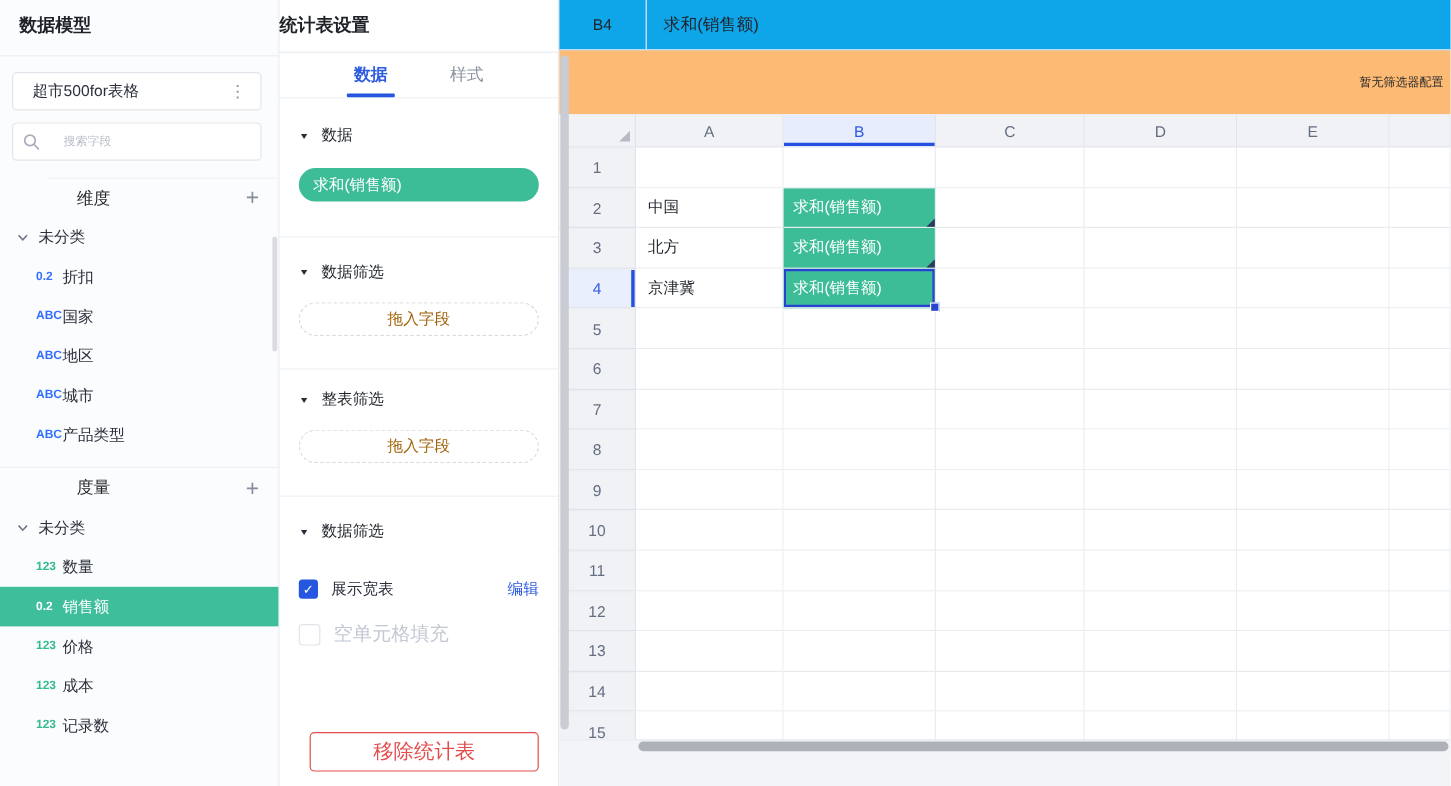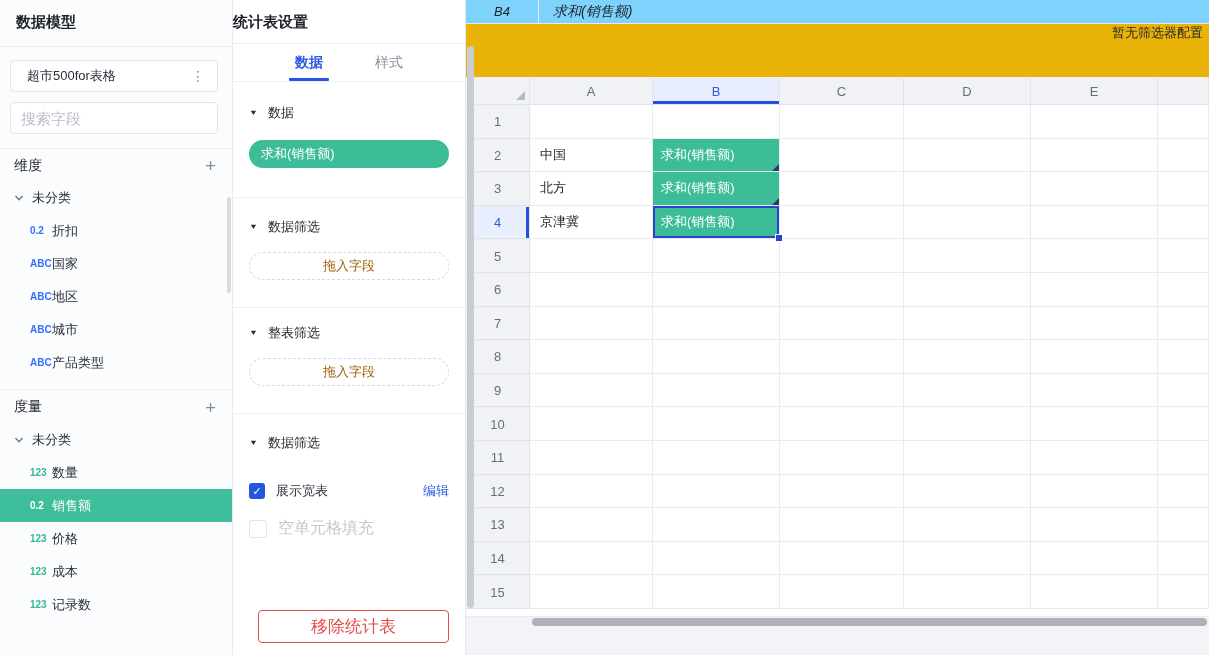--- a/index.html
+++ b/index.html
@@ -14,26 +14,26 @@
   .sb-header { height:47px; line-height:44px; padding-left:16px;
     font-size:15px; font-weight:600; border-bottom:1px solid #ebedf1; }
   .dataset-box { margin:13px 14px 0 10px; height:32px; background:#fff;
     border:1px solid #e3e5ea; border-radius:4px; display:flex;
     align-items:center; padding:0 8px 0 16px; cursor:pointer; }
   .dataset-box .val { flex:1; font-size:13px; color:#2a2f3a; }
   .kebab { color:#8a919f; font-size:14px; padding:0 4px; }
   .search-box { margin:10px 14px 0 10px; height:32px; background:#fff;
     border:1px solid #e3e5ea; border-radius:4px; display:flex;
     align-items:center; padding:0 8px; }
-  .search-box input { border:none; outline:none; flex:1; font-size:15px;
-    color:#2a2f3a; background:transparent; margin-left:2px;
+  .search-box input { border:none; outline:none; flex:1; font-size:10px;
+    color:#2a2f3a; background:transparent; margin-left:20px;
     font-family:inherit; }
   .search-box input::placeholder { color:#b9bec8; }
   .sb-section-head { display:flex; align-items:center; height:34px;
-    padding:0 12px 0 14px; font-size:14px; color:#1f2329; }
+    padding:0 12px 0 24px; font-size:14px; color:#1f2329;margin-left:40px; }
   .sb-section-head.first { margin-top:14px; border-top:1px solid #eef0f3; }
   .sb-section-head .plus { margin-left:auto; color:#868d9c; font-size:19px;
     font-weight:300; cursor:pointer; line-height:1; padding:0 4px; }
   .group-row { display:flex; align-items:center; height:32px;
     padding-left:14px; font-size:13px; color:#2a2f3a; cursor:pointer; }
   .group-row svg { margin-right:8px; }
   .field-item { display:flex; align-items:center; height:33px;
     padding-left:30px; font-size:13px; color:#2a2f3a; cursor:pointer; }
   .field-item .ficon { width:22px; font-size:10px; font-weight:700;
     letter-spacing:0; }
@@ -85,30 +85,30 @@
   .edit-link { margin-left:auto; color:#2e5be0; font-size:13px;
     cursor:pointer; }
   .remove-btn { position:absolute; left:25px; right:16px; bottom:12px;
     height:33px; background:#fff; border:1px solid #e34d4d; border-radius:4px;
     color:#e34d4d; font-size:17px; display:flex; align-items:center;
     justify-content:center; cursor:pointer; }
 
   
   .sheet { flex:1; height:655px; position:relative; background:#fff;
     overflow:hidden; }
-  .formula-bar { height:24px; display:flex; align-items:stretch;
-    border-bottom:1px solid #e8eaef; background:#7dd3fc;font-style:italic; }
+  .formula-bar { height:42px; display:flex; align-items:stretch;
+    border-bottom:1px solid #e8eaef; background:#0ea5e9; }
   .cellref { width:73px; display:flex; align-items:center;
     justify-content:center; font-size:13px; color:#1f2329;
     border-right:1px solid #e8eaef; }
   .formula { display:flex; align-items:center; padding-left:14px;
     font-size:14px; color:#1f2329; flex:1; }
-  .filter-bar { height:53px; display:flex; align-items:flex-start;
-    justify-content:flex-end; padding-right:6px; background:#eab308;
-    font-size:13px; color:#1f2329; }
+  .filter-bar { height:53px; display:flex; align-items:center;
+    justify-content:flex-end; padding-right:6px; background:#fdba74;
+    font-size:10px; color:#1f2329; }
   .grid { display:grid; grid-template-columns:64px 123px 127px 124px 127px 127px 51px;
     grid-auto-rows:33.6px; grid-template-rows:28px; }
   .hcell { background:#f1f2f6; border-right:1px solid #e2e4e9;
     border-bottom:1px solid #dfe2e8; display:flex; align-items:center;
     justify-content:center; font-size:13px; color:#646e82;
     border-top:1px solid #eceef2; position:relative; cursor:pointer; }
   .hcell.corner { cursor:default; }
   .hcell.col-active { background:#e7edfc; color:#2e5be0;
     box-shadow:inset 0 -3px 0 #2550e0; }
   .hcell.row-active { background:#e9effc; color:#2e5be0;

